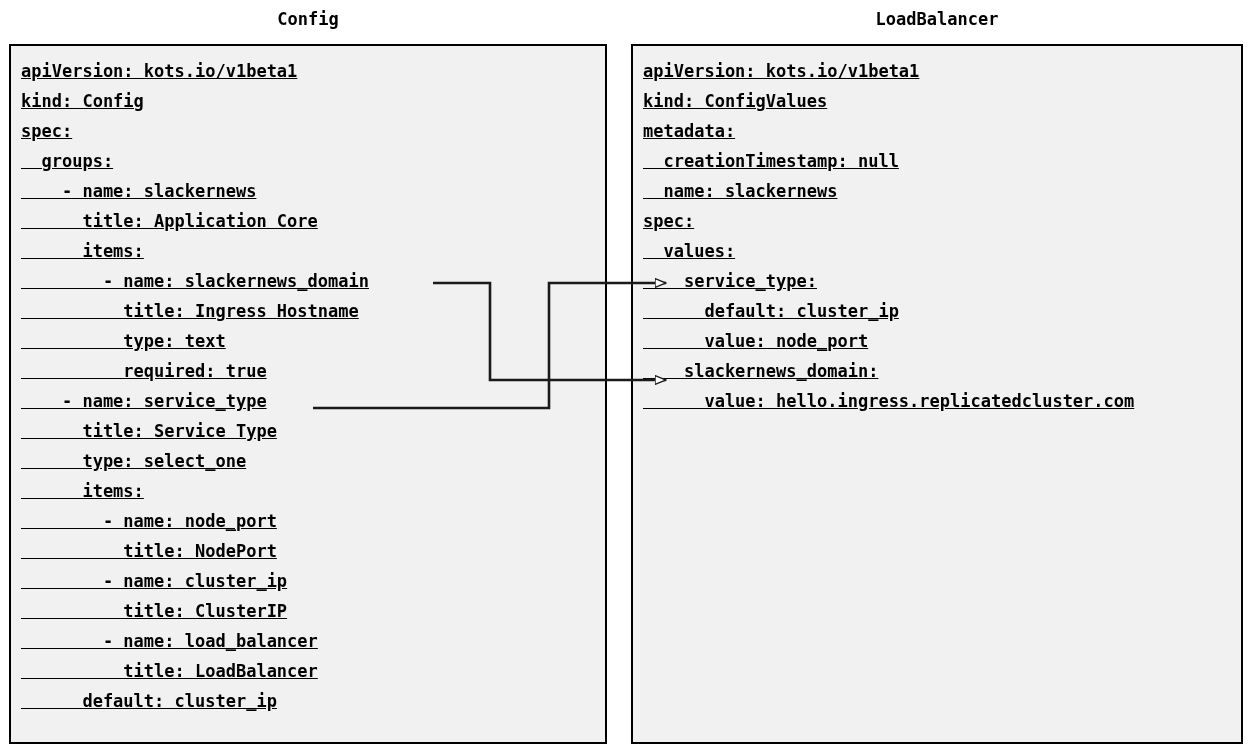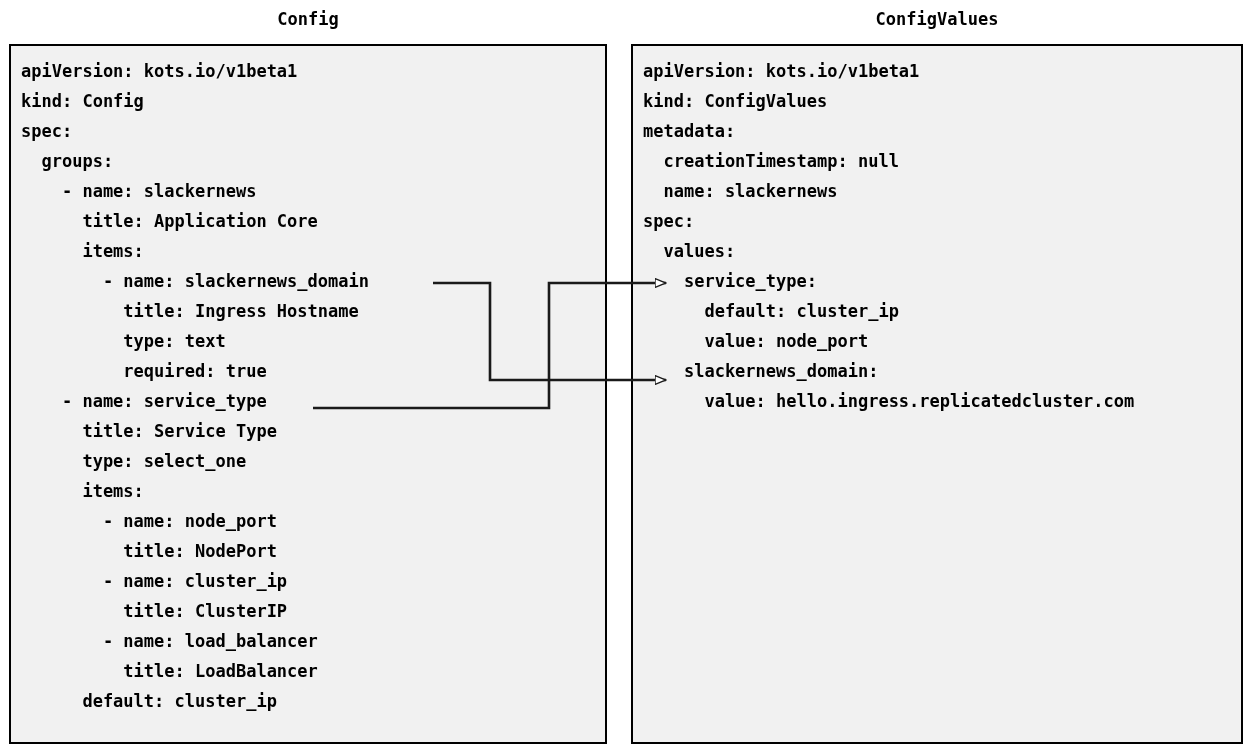--- a/index.html
+++ b/index.html
@@ -76,20 +76,21 @@
   .code-line {
     font-family: "DejaVu Sans Mono", "Liberation Mono", monospace;
     font-weight: bold;
     font-size: 17px;
     line-height: 30px;
     height: 30px;
     color: #000000;
     white-space: pre;
     margin: 0;
     padding: 0;
+    text-decoration: underline;
   }
   #panel-config .code-block { padding-left: 10px; }
   #panel-configvalues .code-block { padding-left: 10px; }
 
   
   #connectors {
     position: absolute;
     left: 0;
     top: 0;
     width: 1258px;
@@ -97,21 +98,21 @@
     pointer-events: none;
   }
 </style>
 </head>
 <body>
 
 <div class="stage">
 
   <div class="panel-title" id="title-config">Config</div>
 
-  <div class="panel-title" id="title-configvalues">ConfigValues</div>
+  <div class="panel-title" id="title-configvalues">LoadBalancer</div>
 
   <div class="panel" id="panel-config">
     <pre class="code-block" id="config-code"><div class="code-line">apiVersion: kots.io/v1beta1</div><div class="code-line">kind: Config</div><div class="code-line">spec:</div><div class="code-line">  groups:</div><div class="code-line">    - name: slackernews</div><div class="code-line">      title: Application Core</div><div class="code-line">      items:</div><div class="code-line">        - name: slackernews_domain</div><div class="code-line">          title: Ingress Hostname</div><div class="code-line">          type: text</div><div class="code-line">          required: true</div><div class="code-line">    - name: service_type</div><div class="code-line">      title: Service Type</div><div class="code-line">      type: select_one</div><div class="code-line">      items:</div><div class="code-line">        - name: node_port</div><div class="code-line">          title: NodePort</div><div class="code-line">        - name: cluster_ip</div><div class="code-line">          title: ClusterIP</div><div class="code-line">        - name: load_balancer</div><div class="code-line">          title: LoadBalancer</div><div class="code-line">      default: cluster_ip</div></pre>
   </div>
 
   <div class="panel" id="panel-configvalues">
     <pre class="code-block" id="configvalues-code"><div class="code-line">apiVersion: kots.io/v1beta1</div><div class="code-line">kind: ConfigValues</div><div class="code-line">metadata:</div><div class="code-line">  creationTimestamp: null</div><div class="code-line">  name: slackernews</div><div class="code-line">spec:</div><div class="code-line">  values:</div><div class="code-line">    service_type:</div><div class="code-line">      default: cluster_ip</div><div class="code-line">      value: node_port</div><div class="code-line">    slackernews_domain:</div><div class="code-line">      value: hello.ingress.replicatedcluster.com</div></pre>
   </div>
 
   <svg id="connectors" viewBox="0 0 1258 756">

